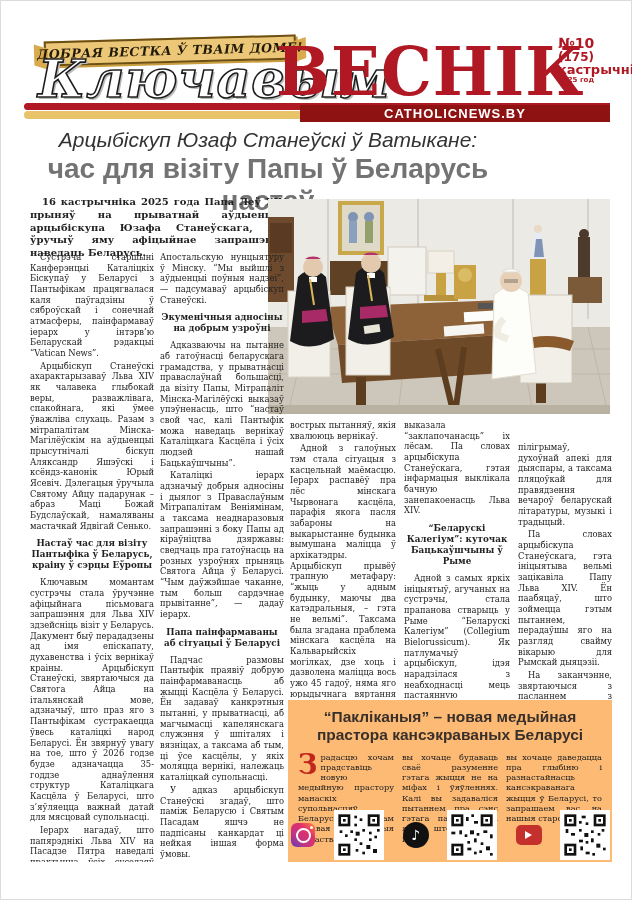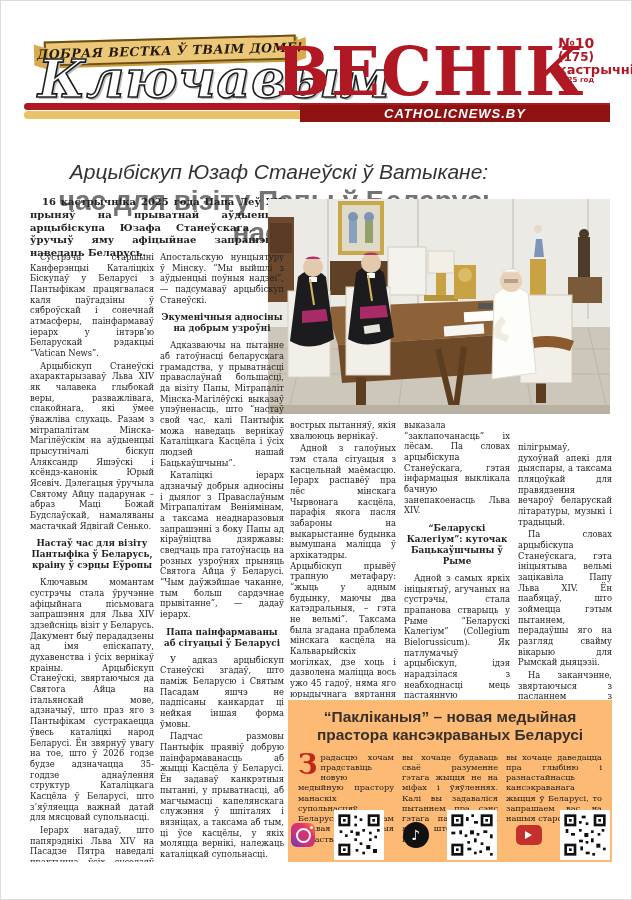--- a/index.html
+++ b/index.html
@@ -24,26 +24,26 @@
           transform:scaleY(1.04);}
   .issue{position:absolute;right:16px;top:36px;text-align:left;color:#b01823;
           font-family:"DejaVu Sans",sans-serif;line-height:1.05;width:58px;}
   .issue .no{font-size:14px;font-weight:bold;}
   .issue .tot{font-size:12px;font-weight:bold;}
   .issue .mo{font-size:13px;font-weight:bold;}
   .issue .yr{font-size:7px;font-weight:bold;}
   .stripe-red{position:absolute;left:24px;top:103px;width:586px;height:7px;background:#b01823;border-radius:6px 0 0 6px;}
   .stripe-gold{position:absolute;left:24px;top:111px;width:586px;height:8px;background:#e9c36a;border-radius:6px 0 0 6px;}
   .site-bar{position:absolute;left:300px;top:105px;width:310px;height:17px;background:#8f1212;
-          display:flex;align-items:center;justify-content:center;font-style:italic;}
+          display:flex;align-items:center;justify-content:center;}
   .site-bar span{color:#fff;font-family:"Liberation Sans",sans-serif;font-weight:bold;
           font-size:13px;letter-spacing:1px;}
   
-  .headline{position:absolute;left:11px;top:128px;width:536px;text-align:center;
-          font-family:"Liberation Sans",sans-serif;margin-top:32px;}
+  .headline{position:absolute;left:0;top:128px;width:536px;text-align:center;
+          font-family:"Liberation Sans",sans-serif;}
   .headline .l1{font-style:italic;font-size:21px;color:#333;}
   .headline .l2{font-weight:bold;font-size:28px;color:#737373;margin-top:1px;}
   
   .lead{position:absolute;left:30px;top:196px;width:256px;font-weight:bold;
           font-size:10px;line-height:1.28;text-align:justify;text-indent:12px;}
   
   .col{position:absolute;font-size:8.4px;line-height:1.27;text-align:justify;overflow:hidden;}
   .col p{margin:0 0 2px 0;text-indent:10px;}
   .col p.noind{text-indent:0;}
   .col .sub{font-weight:bold;text-align:center;text-indent:0;font-size:8.8px;
@@ -204,22 +204,22 @@
     <p>Іерарх нагадаў, што папярэднікі Льва XIV на Пасадзе Пятра наведалі практычна ўсіх суседзяў Беларусі, і беларускі народ таксама вельмі чакае такога “дотыку”, які натхняе больш, чым словы. З доляй жарту арцыбіскуп прапанаваў Папу асабіста прыехаць і “праверыць”, ці сапраўды ў Беларусі каля двух мільёнаў католікаў.</p>
 
   </div>
 
   <div class="col c2">
     <p class="noind">Апостальскую нунцыятуру ў Мінску. “Мы выйшлі з аўдыенцыі поўныя надзеі”, — падсумаваў арцыбіскуп Станеўскі.</p>
     <div class="sub">Экуменічныя адносіны на добрым узроўні</div>
     <p>Адказваючы на пытанне аб гатоўнасці беларускага грамадства, у прыватнасці праваслаўнай большасці, да візіту Папы, Мітрапаліт Мінска-Магілёўскі выказаў упэўненасць, што “настаў свой час, калі Пантыфік можа наведаць вернікаў Каталіцкага Касцёла і ўсіх людзей нашай Бацькаўшчыны”.</p>
     <p>Каталіцкі іерарх адзначыў добрыя адносіны і дыялог з Праваслаўным Мітрапалітам Веніямінам, а таксама неаднаразовыя запрашэнні з боку Папы ад кіраўніцтва дзяржавы: сведчаць пра гатоўнасць на розных узроўнях прыняць Святога Айца ў Беларусі. “Чым даўжэйшае чаканне, тым больш сардэчнае прывітанне”, — дадаў іерарх.</p>
     <div class="sub">Папа паінфармаваны аб сітуацыі ў Беларусі</div>
+    <p>Падчас размовы Пантыфік праявіў добрую паінфармаванасць аб жыцці Касцёла ў Беларусі. Ён задаваў канкрэтныя пытанні, у прыватнасці, аб магчымасці капелянскага служэння ў шпіталях і вязніцах, а таксама аб тым, ці ўсе касцёлы, у якіх моляцца вернікі, належаць каталіцкай супольнасці.</p>
     <p>У адказ арцыбіскуп Станеўскі згадаў, што паміж Беларусю і Святым Пасадам яшчэ не падпісаны канкардат ці нейкая іншая форма ўмовы.</p>
-    <p>Падчас размовы Пантыфік праявіў добрую паінфармаванасць аб жыцці Касцёла ў Беларусі. Ён задаваў канкрэтныя пытанні, у прыватнасці, аб магчымасці капелянскага служэння ў шпіталях і вязніцах, а таксама аб тым, ці ўсе касцёлы, у якіх моляцца вернікі, належаць каталіцкай супольнасці.</p>
     <p>У кантэксце служэння прымірэння ў грамадстве Леў XIV, спасылаючыся на сваю першую адгартацыю “Dilexi te”, падкрэсліў важнасць дапамогі чалавеку ў патрэбе. Чалавеку трэба перш дапамагчы, а потым ужо пытаць яго імя і веравызнанне. “На першым месцы чалавек”, — працытаваў словы Пантыфіка арцыбіскуп, бачачы ў гэтым ключ да плённага суіснавання з прадстаўнікамі іншых канфесій.</p>
 
   </div>
 
   <div class="col c3">
     <p class="noind">вострых пытанняў, якія хвалююць вернікаў.</p>
     <p>Адной з галоўных тэм стала сітуацыя з касцельнай маёмасцю. Іерарх распавёў пра лёс мінскага Чырвонага касцёла, парафія якога пасля забароны на выкарыстанне будынка вымушана маліцца ў архікатэдры. Арцыбіскуп прывёў трапную метафару: “жыць у адным будынку, маючы два катэдральныя, – гэта не вельмі”. Таксама была згадана праблема мінскага касцёла на Кальварыйскіх могілках, дзе хоць і дазволена маліцца вось ужо 45 гадоў, няма яго юрыдычнага вяртання вернікам. Цяпер дзяржаўная арганізацыя плануе там рамонт, з прычыны чаго парафія будзе вымушана шукаць часовае месца. Папа ведаў гэтыя гісторыі.</p>
 
   </div>
 

